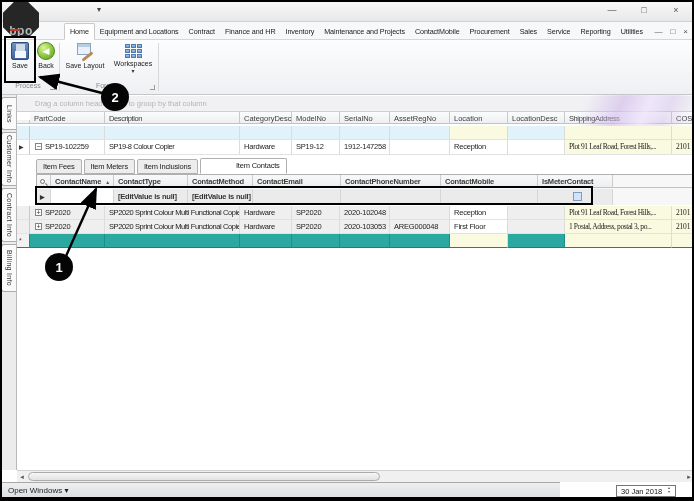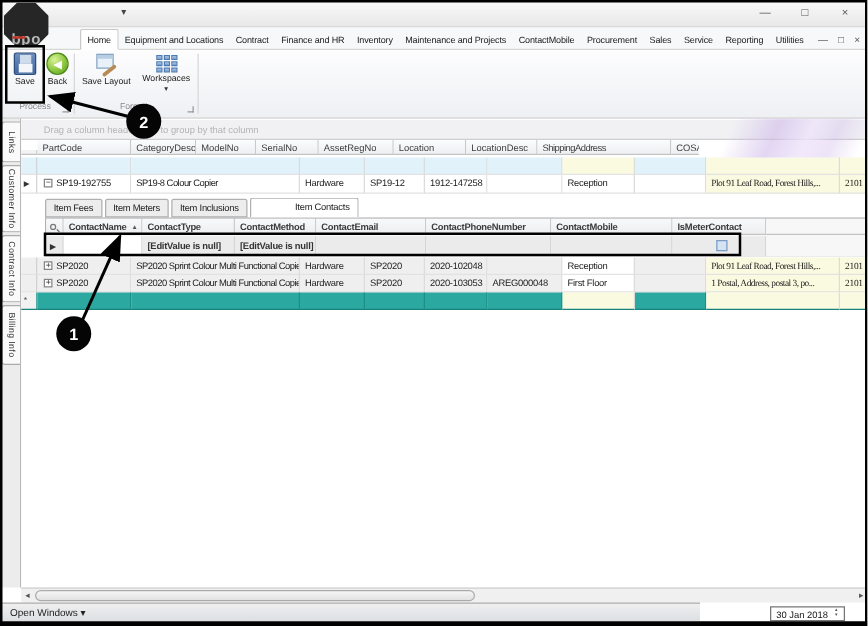--- a/index.html
+++ b/index.html
@@ -216,20 +216,21 @@
 
   <div class="gridwrap">
     <div class="lavender"></div>
     <div class="groupbar">
       <span class="hint">Drag a column header here to group by that column</span>
     </div>
 
     <div class="row" style="top:17px;align-items:flex-end;">
       <div class="hdr c-ind ind"></div>
       <div class="hdr c-part">PartCode</div>
+      <div class="hdr c-desc">Description</div>
       <div class="hdr c-cat">CategoryDesc</div>
       <div class="hdr c-model">ModelNo</div>
       <div class="hdr c-serial">SerialNo</div>
       <div class="hdr c-asset">AssetRegNo</div>
       <div class="hdr c-loc">Location</div>
       <div class="hdr c-locd">LocationDesc</div>
       <div class="hdr c-ship">ShippingAddress</div>
       <div class="hdr c-cosa">COSA</div>
     </div>
 
@@ -242,21 +243,21 @@
       <div class="cell c-serial"></div>
       <div class="cell c-asset"></div>
       <div class="cell c-loc cream"></div>
       <div class="cell c-locd"></div>
       <div class="cell c-ship cream"></div>
       <div class="cell c-cosa cream"></div>
     </div>
 
     <div class="row r1" style="top:45px;">
       <div class="cell c-ind ind"><span class="focus-arrow">▶</span></div>
-      <div class="cell c-part"><span class="expander">−</span><span>SP19-192755</span></div>
+      <div class="cell c-part"><span class="expander">−</span><span>SP19-102259</span></div>
       <div class="cell c-desc">SP19-8 Colour Copier</div>
       <div class="cell c-cat">Hardware</div>
       <div class="cell c-model">SP19-12</div>
       <div class="cell c-serial">1912-147258</div>
       <div class="cell c-asset"></div>
       <div class="cell c-loc white">Reception</div>
       <div class="cell c-locd"></div>
       <div class="cell c-ship cream">Plot 91 Leaf Road, Forest Hills,...</div>
       <div class="cell c-cosa cream">2101</div>
     </div>

